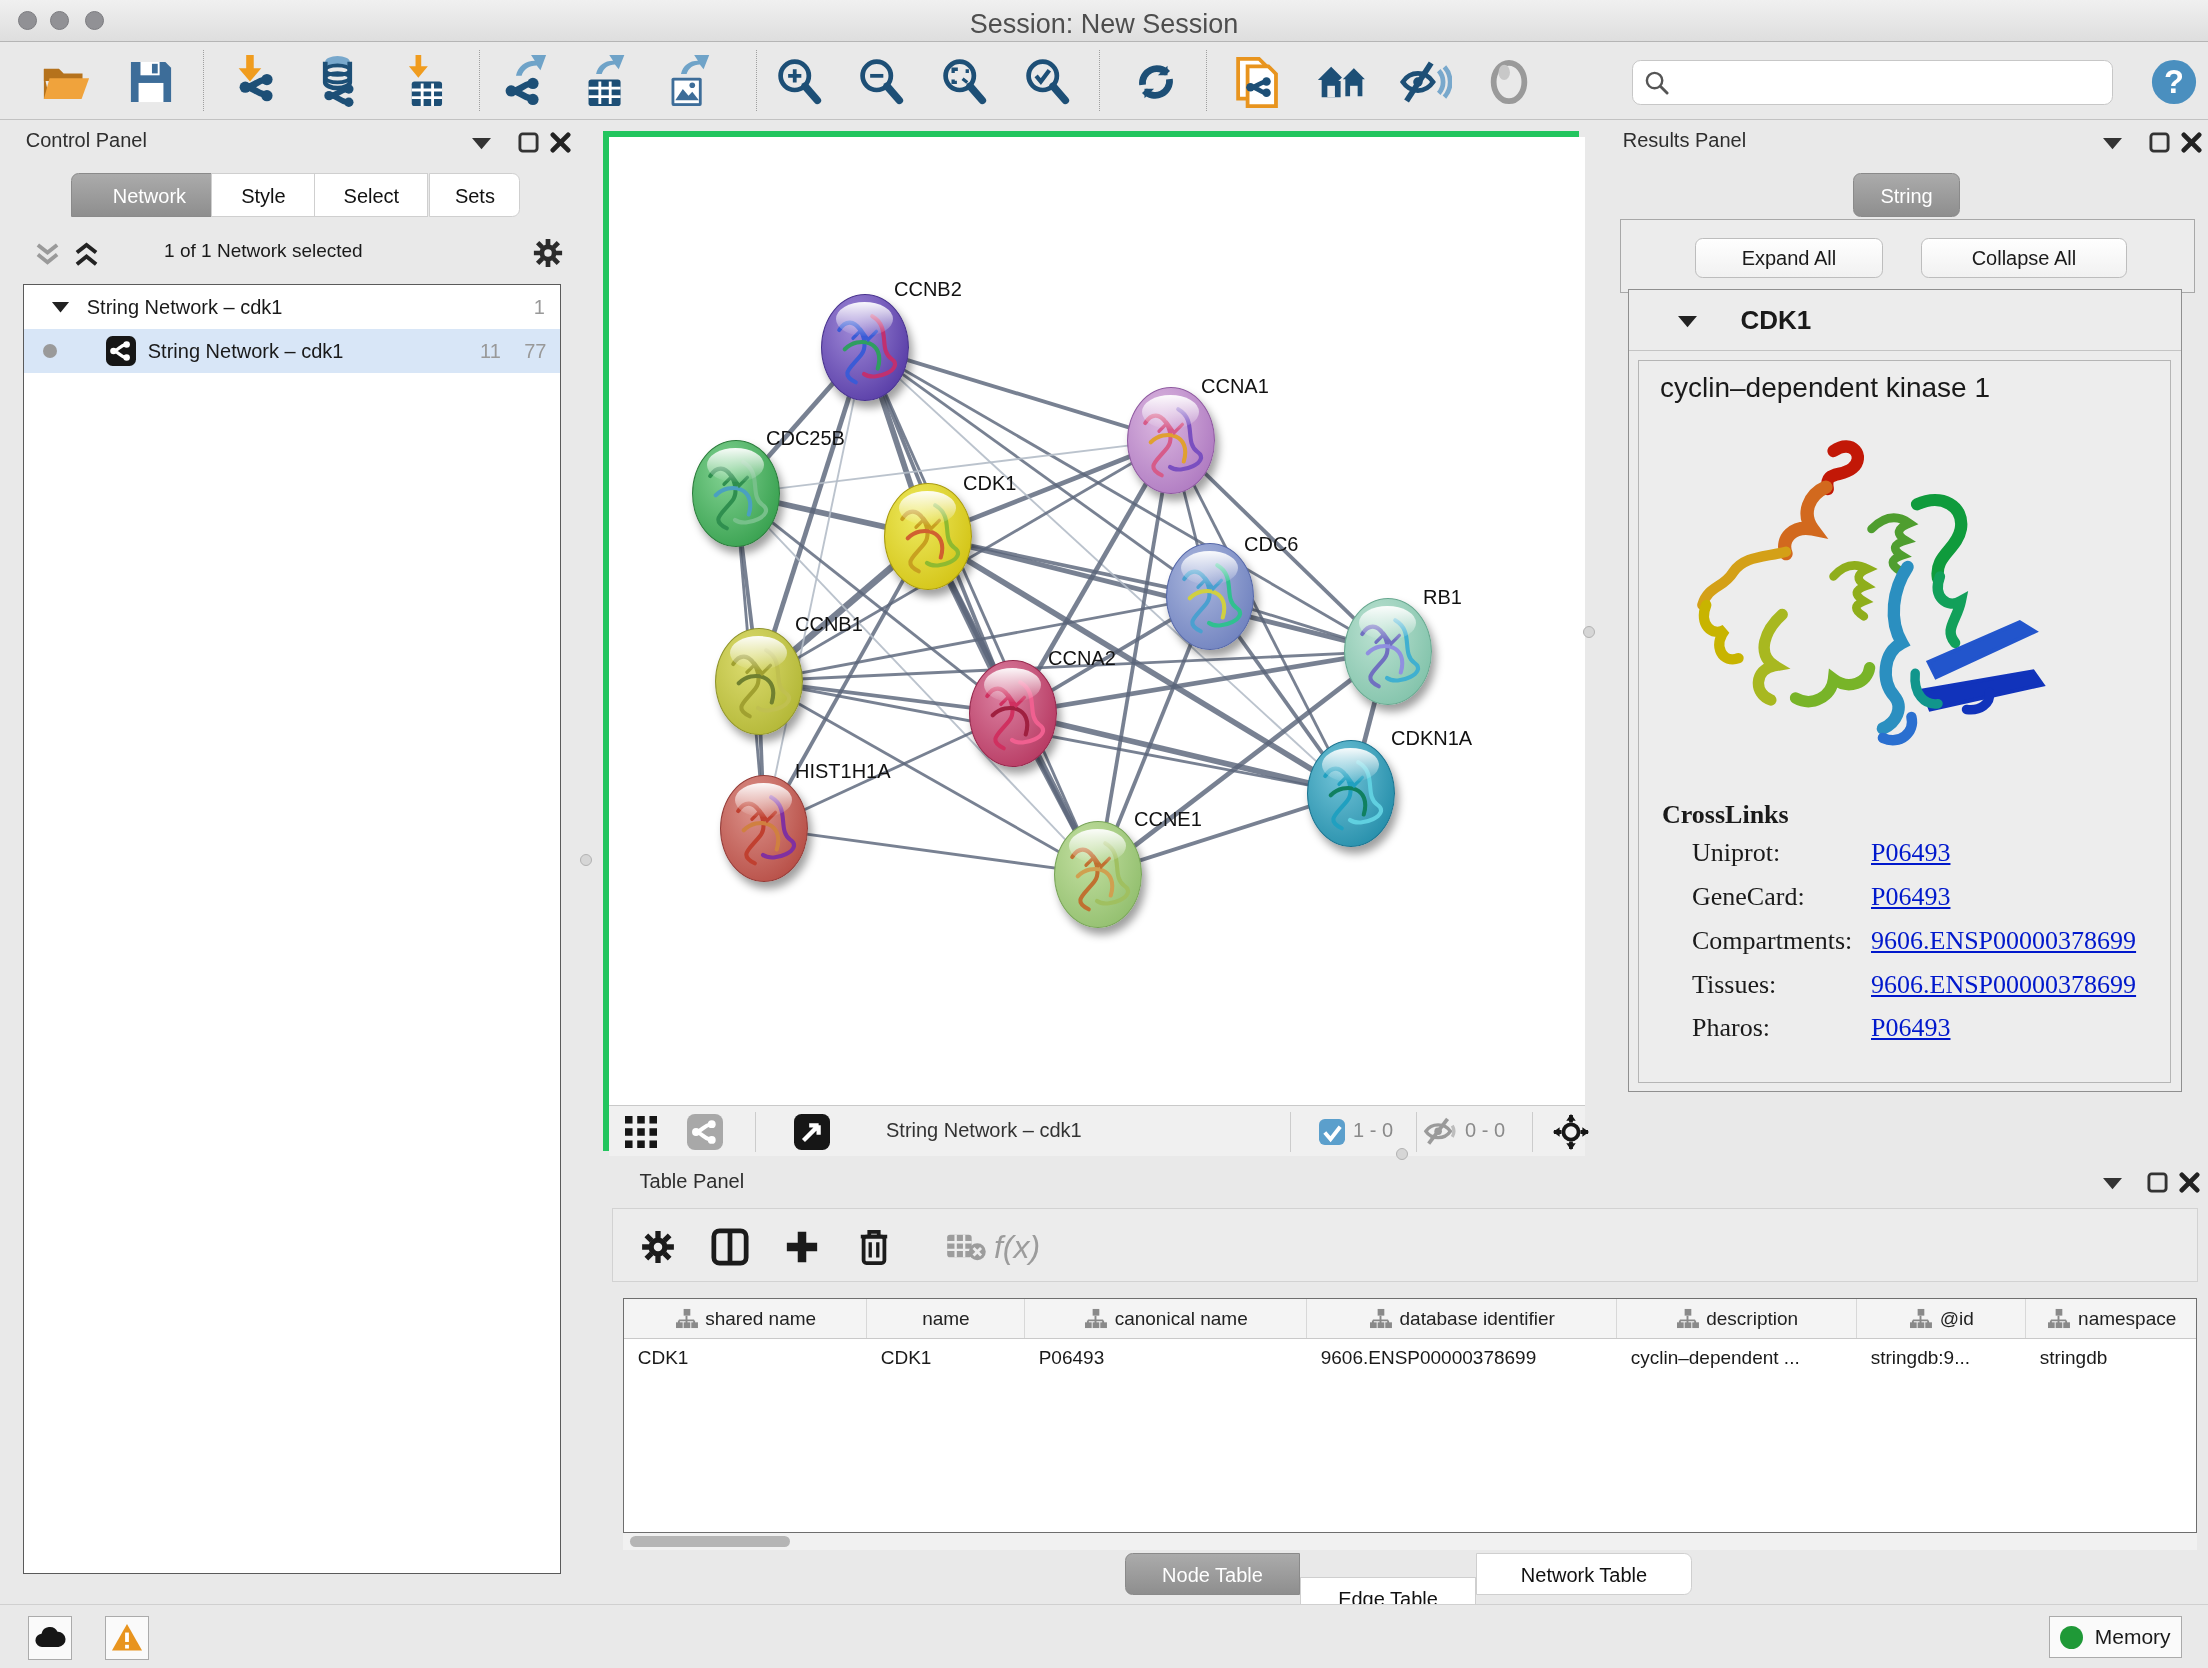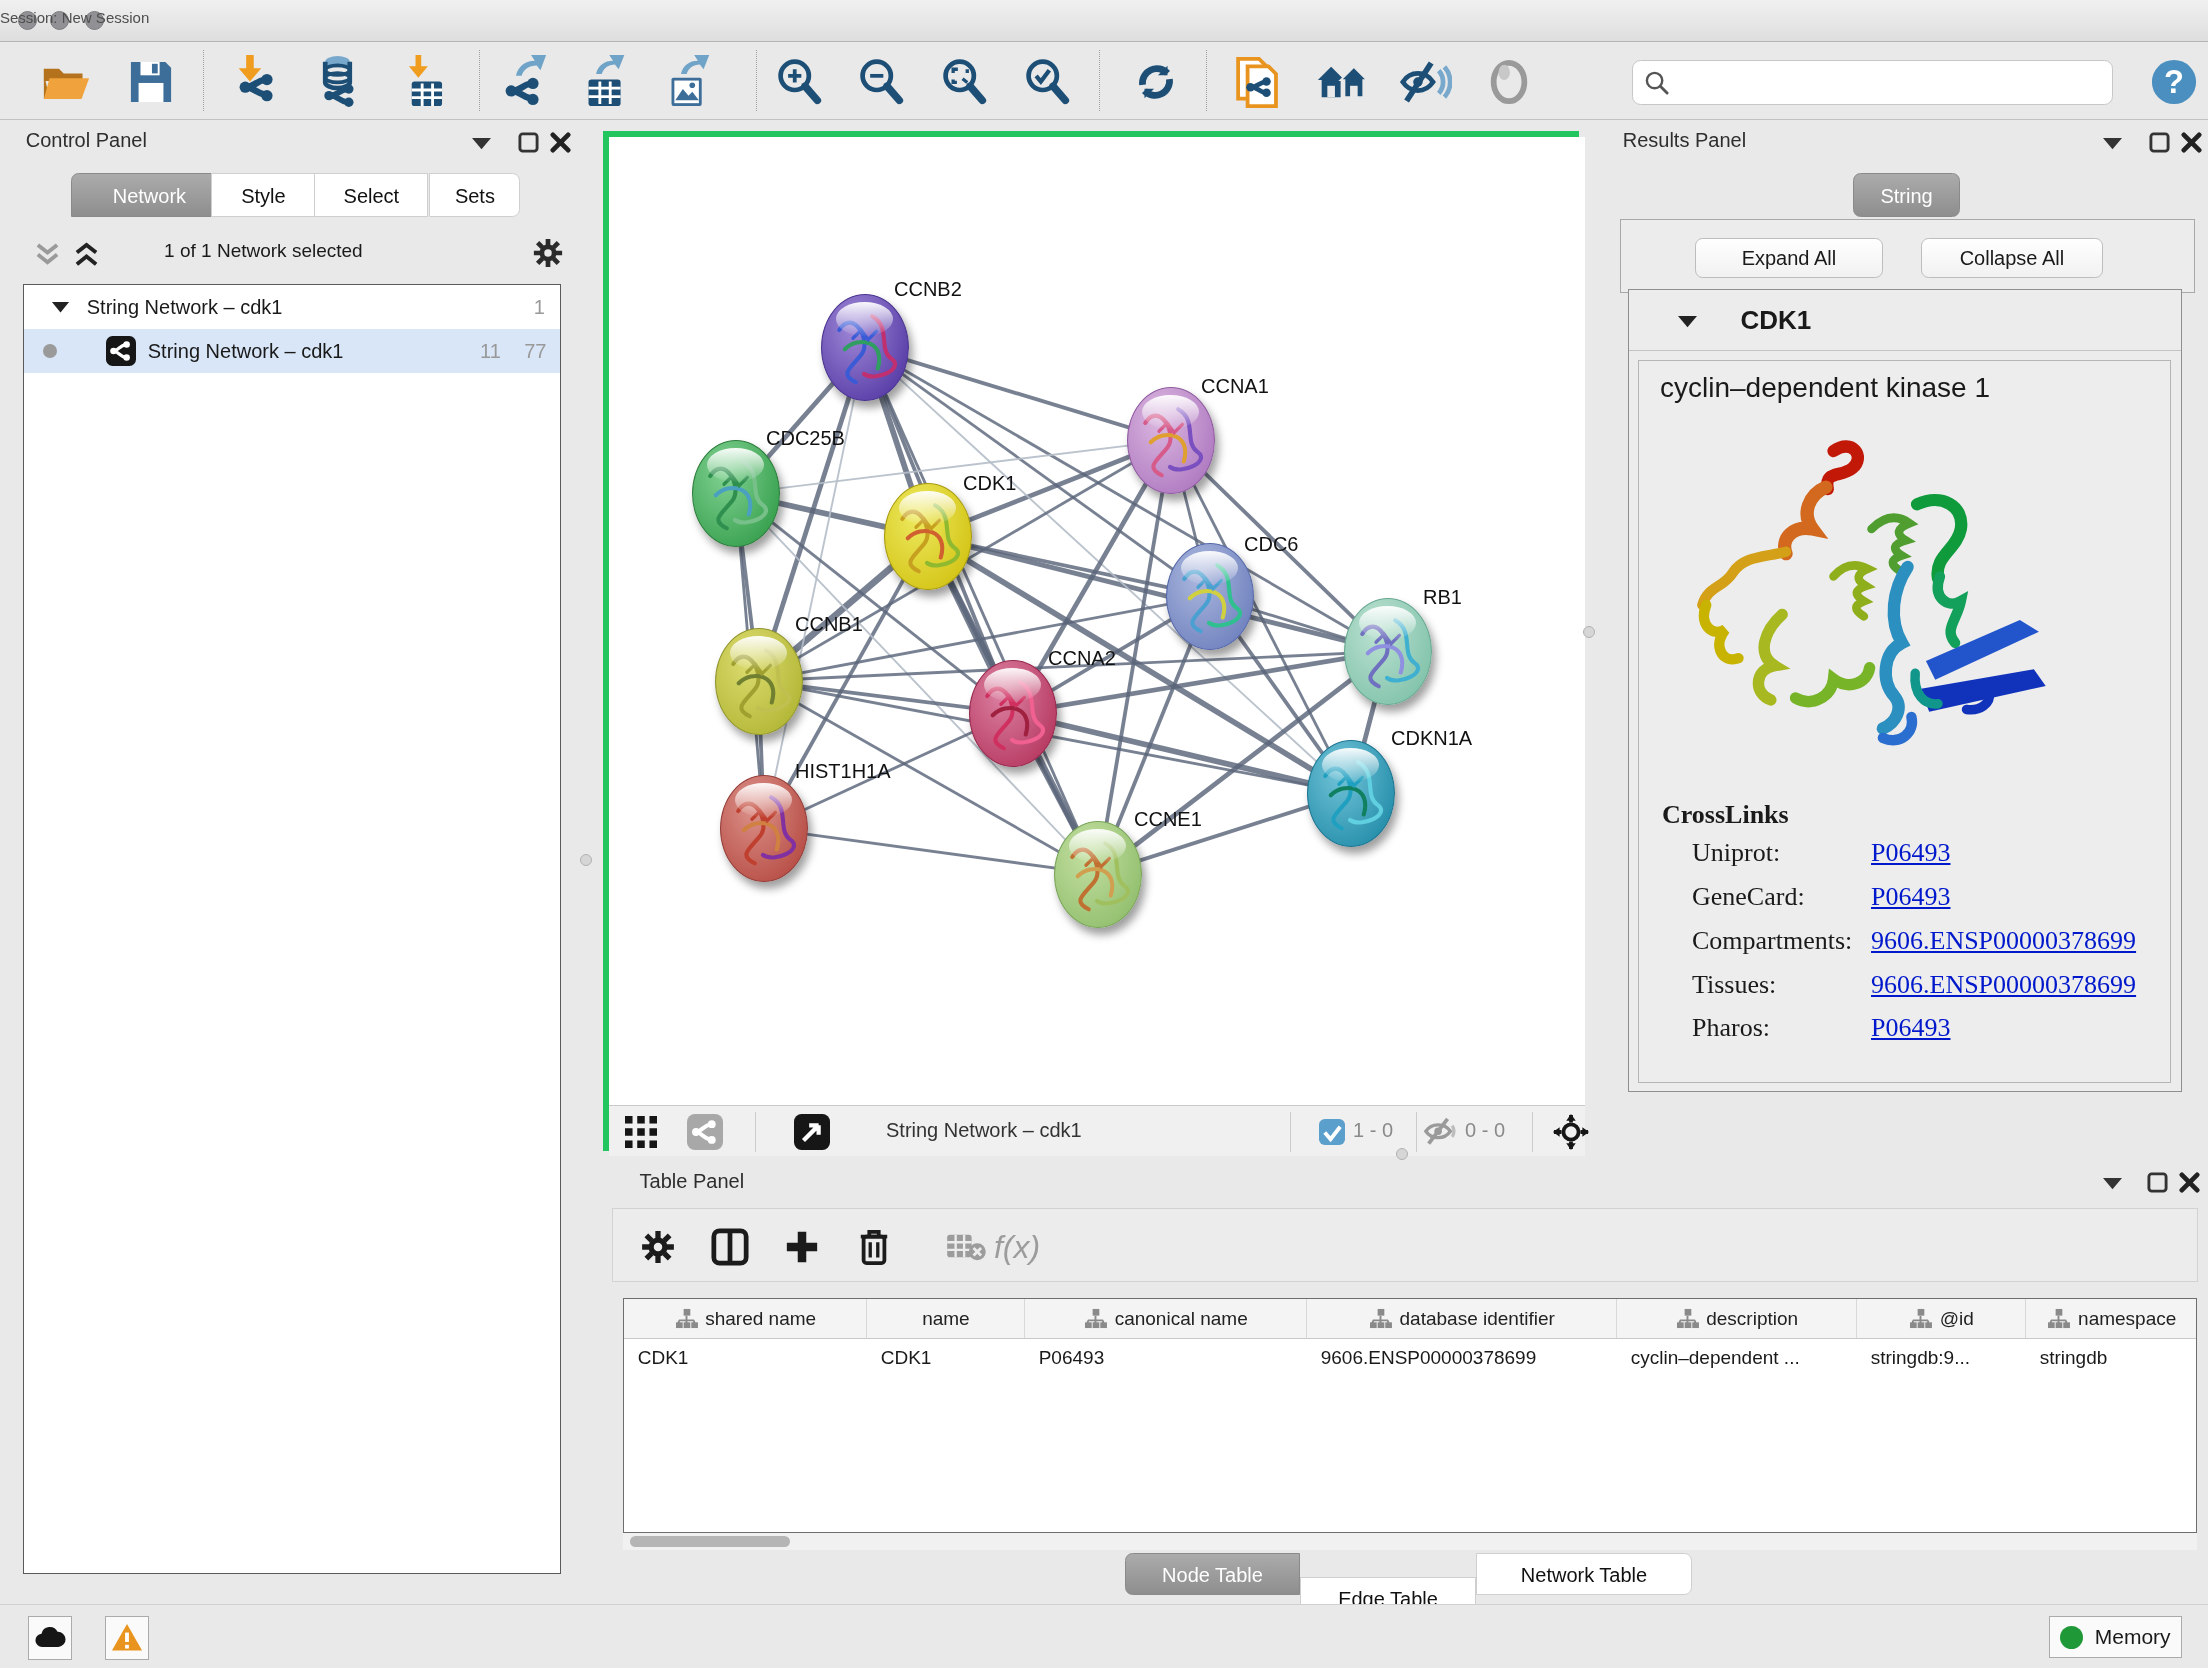--- a/index.html
+++ b/index.html
@@ -5,22 +5,22 @@
   * { margin:0; padding:0; box-sizing:border-box; }
   html,body { width:2208px; height:1668px; }
   body { background:#e9e9e9; font-family:"Liberation Sans",sans-serif; color:#1a1a1a; overflow:hidden; position:relative; }
   .abs { position:absolute; }
 
   
   #titlebar { position:absolute; left:0; top:0; width:2208px; height:42px;
     background:linear-gradient(#f0f0f0,#dedede); border-bottom:1px solid #b5b5b5; }
   .traffic { position:absolute; top:10.5px; width:19px; height:19px; border-radius:50%;
     background:#919195; border:1px solid #7c7c80; }
-  #win-title { position:absolute; top:8.6px; left:0; width:100%; 
-    font-size:15px; color:#4e4e4e; }
+  #win-title { position:absolute; top:8.6px; left:0; width:100%; text-align:center;
+    font-size:27px; color:#4e4e4e; }
 
   
   #toolbar { position:absolute; left:0; top:42px; width:2208px; height:78px;
     background:#e9e9e9; border-bottom:1px solid #c2c2c2; }
   .tbtn { position:absolute; top:13.3px; width:53px; height:53px; display:flex;
     align-items:center; justify-content:center; }
   .tsep { position:absolute; top:7.6px; height:61px; width:0;
     border-left:1.9px dotted #9f9f9f; }
   #search-wrap { position:absolute; left:1632px; top:18px; width:481px; height:45px;
     background:#fff; border:1.9px solid #c7c7c7; border-radius:8.6px; display:flex; align-items:center; }
@@ -584,21 +584,21 @@
       <rect x="2" y="2" width="18" height="18" fill="none" stroke="#333" stroke-width="3" rx="3"></rect>
     </svg>
   <svg class="hdr-ico" style="left:564px;top:7.6px" width="21" height="21" viewBox="0 0 22 22">
       <path d="M3 3 L19 19 M19 3 L3 19" stroke="#222" stroke-width="5" stroke-linecap="round"></path>
     </svg>
 
   <div class="tab sel" style="left:236px;top:49px;width:107px;border-radius:7.6px">String</div>
 
   <div id="rp-box1">
     <div class="rp-btn" style="left:74px;width:188px">Expand All</div>
-    <div class="rp-btn" style="left:300px;width:182px">Collapse All</div>
+    <div class="rp-btn" style="left:300px;width:206px">Collapse All</div>
   </div>
 
   <div id="rp-box2">
     <div class="abs" style="left:0;top:0;width:100%;height:61px;border-bottom:1px solid #c4c4c4">
       <svg class="abs" style="left:48px;top:25px" width="21" height="13.3" viewBox="0 0 22 14">
           <path d="M1 1 L21 1 L11 13z" fill="#222"></path>
         </svg>
       <div class="abs" style="left:112px;top:15px;font-size:26px;font-weight:bold">CDK1</div>
     </div>
     <div id="rp-gene-inner">

